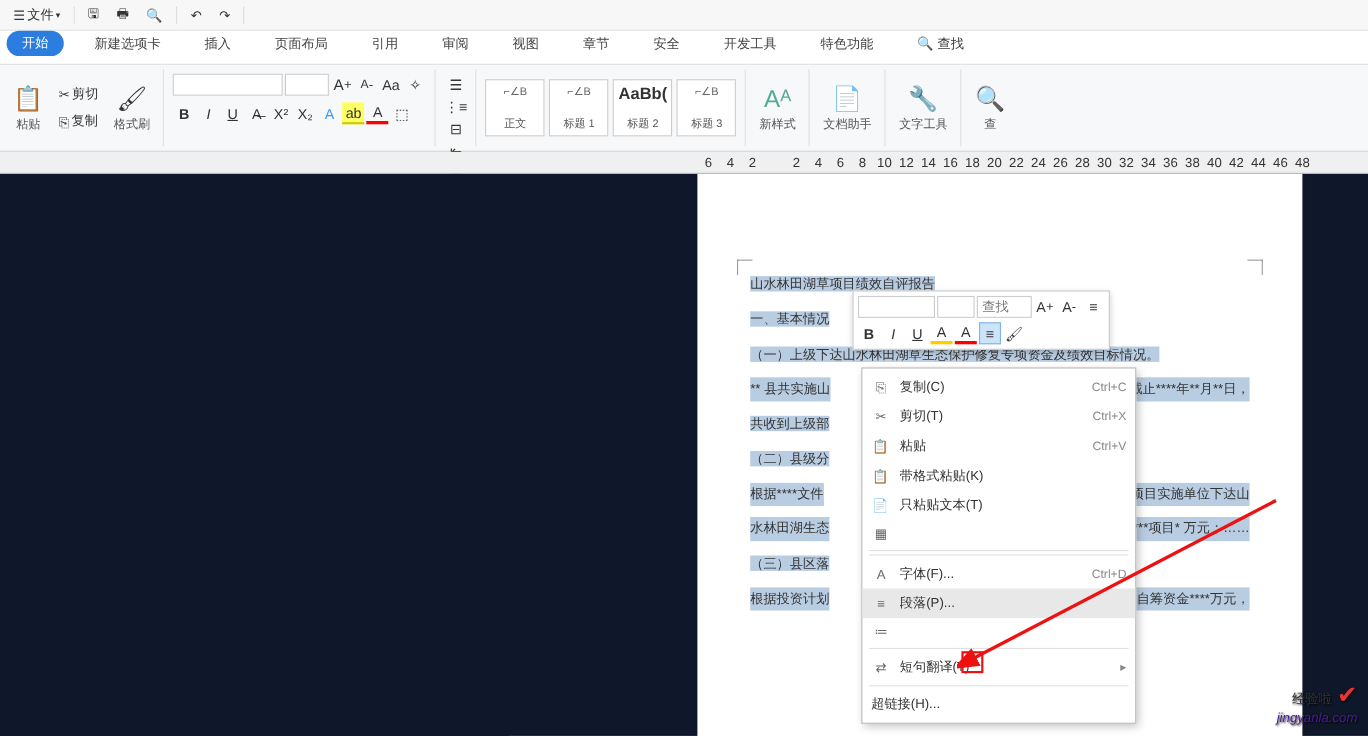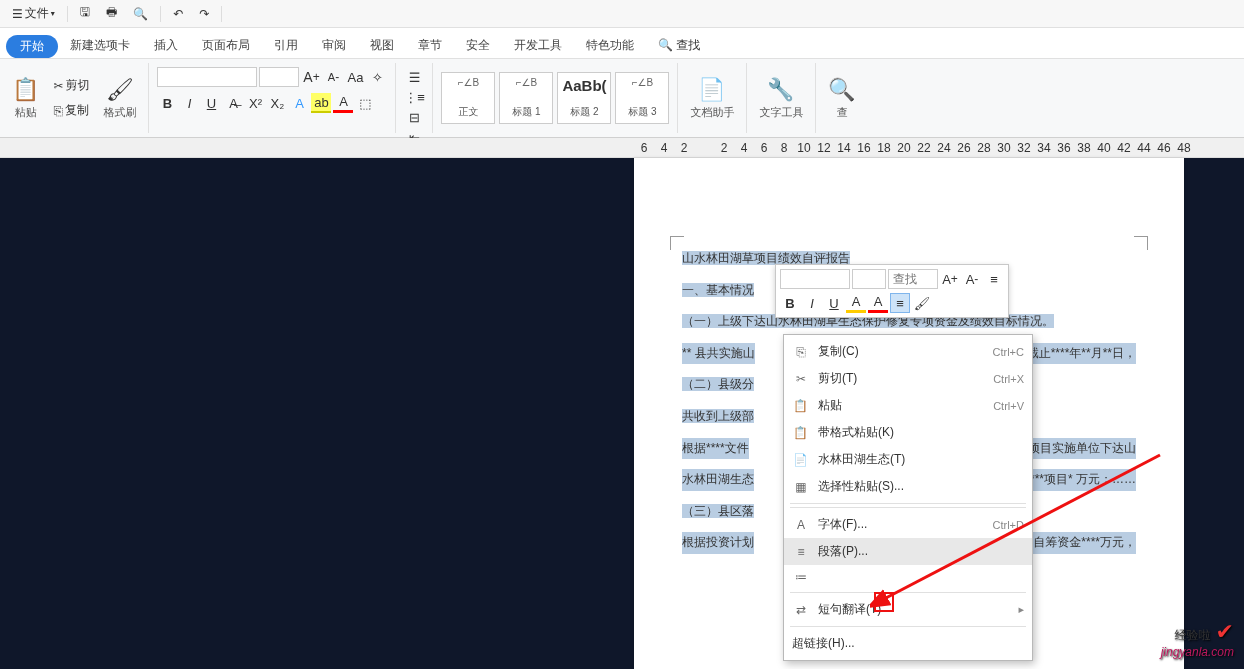--- a/index.html
+++ b/index.html
@@ -1,20 +1,20 @@
 <!DOCTYPE html>
 <html><head>
 <meta charset="utf-8">
 <style>
 *{margin:0;padding:0;box-sizing:border-box;font-family:"Microsoft YaHei",sans-serif;font-size:12px;color:#333}
 body{background:#fff;width:1244px;height:669px;overflow:hidden;position:relative}
 .titlebar{height:28px;background:#f7f7f7;border-bottom:1px solid #e0e0e0;display:flex;align-items:center;padding:0 6px;gap:4px}
 .titlebar .btn{padding:2px 6px;display:flex;align-items:center;gap:2px;cursor:pointer}
 .titlebar .sep{width:1px;height:16px;background:#ddd;margin:0 2px}
-.menubar{height:30px;background:#fff;display:flex;align-items:flex-end;padding:0 6px;gap:0}
+.menubar{height:30px;background:#fff;display:flex;align-items:flex-start;padding:0 6px;gap:16px}
 .menubar .tab{padding:4px 12px;cursor:pointer;color:#444}
 .menubar .tab.active{background:#2b7de0;color:#fff;border-radius:12px;padding:3px 14px}
 .ribbon{height:80px;background:#f7f8f9;border-top:1px solid #e0e0e0;border-bottom:1px solid #d0d0d0;display:flex;align-items:stretch;padding:4px 0}
 .rgroup{display:flex;flex-direction:column;align-items:center;justify-content:center;padding:0 8px;border-right:1px solid #e0e0e0;gap:2px}
 .rgroup .bigbtn{display:flex;flex-direction:column;align-items:center;gap:2px;padding:2px 4px;cursor:pointer}
 .rgroup .bigbtn .ico{font-size:22px}
 .rgroup .lbl{font-size:11px;color:#555}
 .rgroup .sbtn{padding:2px 4px;cursor:pointer;display:flex;align-items:center;gap:2px}
 .fontbar{display:flex;flex-direction:column;gap:6px;padding:4px 8px;border-right:1px solid #e0e0e0}
 .fontbar .row1{display:flex;gap:2px;align-items:center}
@@ -46,21 +46,21 @@
 .ctxmenu .mi .mico{width:18px;text-align:center;color:#666}
 .ctxmenu .mi .mlbl{flex:1}
 .ctxmenu .mi .msc{color:#888;font-size:11px}
 .ctxmenu .mi.dis{color:#bbb}
 .ctxmenu .mi.dis .mico{color:#ccc}
 .ctxmenu .sep{height:1px;background:#e0e0e0;margin:3px 6px}
 .arrow{position:absolute;z-index:20;pointer-events:none}
 .watermark{position:absolute;right:10px;bottom:10px;z-index:30;text-align:right}
 .watermark .w1{font-size:18px;font-weight:normal;color:#fff;text-shadow:1px 1px 2px #000}
 .watermark .ck{color:#e33;font-size:22px}
-.watermark .w2{font-size:12px;color:#be185d;text-shadow:1px 1px 2px #000;font-style:italic}
+.watermark .w2{font-size:12px;color:#4c1d95;text-shadow:1px 1px 2px #000;font-style:italic}
 </style>
 </head>
 <body>
 
 <div class="titlebar">
   <span class="btn">☰ <span>文件</span> <span style="font-size:8px">▾</span></span>
   <span class="sep"></span>
   <span class="btn">🖫</span>
   <span class="btn">🖶</span>
   <span class="btn">🔍</span>
@@ -155,20 +155,26 @@
         <span class="prev">⌐∠B</span>
         <span class="nm">标题 1</span>
       </div>
     <div class="stylebox big">
         <span class="prev">AaBb(</span>
         <span class="nm">标题 2</span>
       </div>
     <div class="stylebox">
         <span class="prev">⌐∠B</span>
         <span class="nm">标题 3</span>
+      </div>
+  </div>
+  <div class="rgroup">
+    <div class="bigbtn">
+        <span class="ico" style="color:#5a9">Aᴬ</span>
+        <span class="lbl">新样式</span>
       </div>
   </div>
   <div class="rgroup">
     <div class="bigbtn">
         <span class="ico">📄</span>
         <span class="lbl">文档助手</span>
       </div>
   </div>
   <div class="rgroup">
     <div class="bigbtn">
@@ -219,22 +225,22 @@
   <div class="page">
     <div class="corner tl"></div>
       <div class="corner tr"></div>
     <div class="docline"><span class="sel">山水林田湖草项目绩效自评报告</span></div>
     <div class="docline"><span class="sel">一、基本情况</span></div>
     <div class="docline"><span class="sel">（一）上级下达山水林田湖草生态保护修复专项资金及绩效目标情况。</span></div>
     <div class="docline" style="display:flex;justify-content:space-between">
         <span class="sel">** 县共实施山</span>
         <span class="sel">元。截止****年**月**日，</span>
       </div>
+    <div class="docline"><span class="sel">共收到上级部</span></div>
     <div class="docline"><span class="sel">（二）县级分</span></div>
-    <div class="docline"><span class="sel">共收到上级部</span></div>
     <div class="docline" style="display:flex;justify-content:space-between">
         <span class="sel">根据****文件</span>
         <span class="sel">已向各项目实施单位下达山</span>
       </div>
     <div class="docline" style="display:flex;justify-content:space-between">
         <span class="sel">水林田湖生态</span>
         <span class="sel">****项目* 万元；……</span>
       </div>
     <div class="docline"><span class="sel">（三）县区落</span></div>
     <div class="docline" style="display:flex;justify-content:space-between">
@@ -283,25 +289,24 @@
       <span class="mico">📋</span>
       <span class="mlbl">粘贴</span>
       <span class="msc">Ctrl+V</span>
     </div>
   <div class="mi">
       <span class="mico">📋</span>
       <span class="mlbl">带格式粘贴(K)</span>
     </div>
   <div class="mi dis">
       <span class="mico">📄</span>
-      <span class="mlbl">水林田湖生态(T)</span>
+      <span class="mlbl">只粘贴文本(T)</span>
     </div>
   <div class="mi">
       <span class="mico">▦</span>
-      <span class="mlbl">选择性粘贴(S)...</span>
     </div>
   <div class="sep"></div>
   <div class="sep"></div>
   <div class="mi">
       <span class="mico">A</span>
       <span class="mlbl">字体(F)...</span>
       <span class="msc">Ctrl+D</span>
     </div>
   <div class="mi hov">
       <span class="mico">≡</span>

